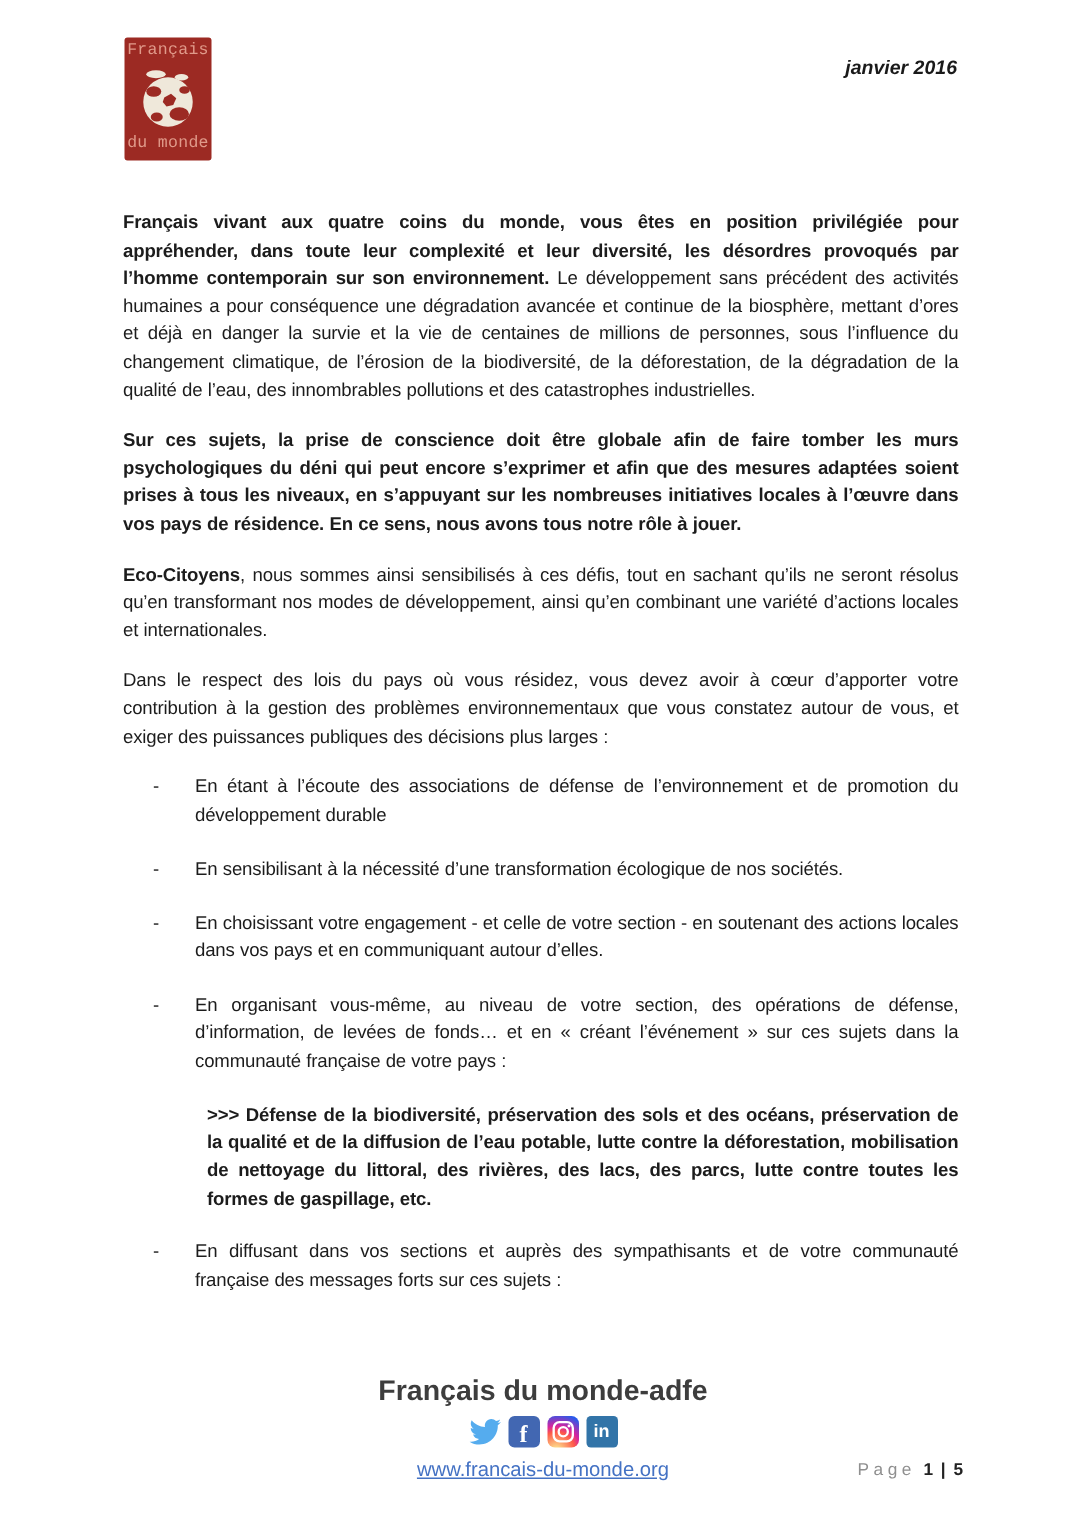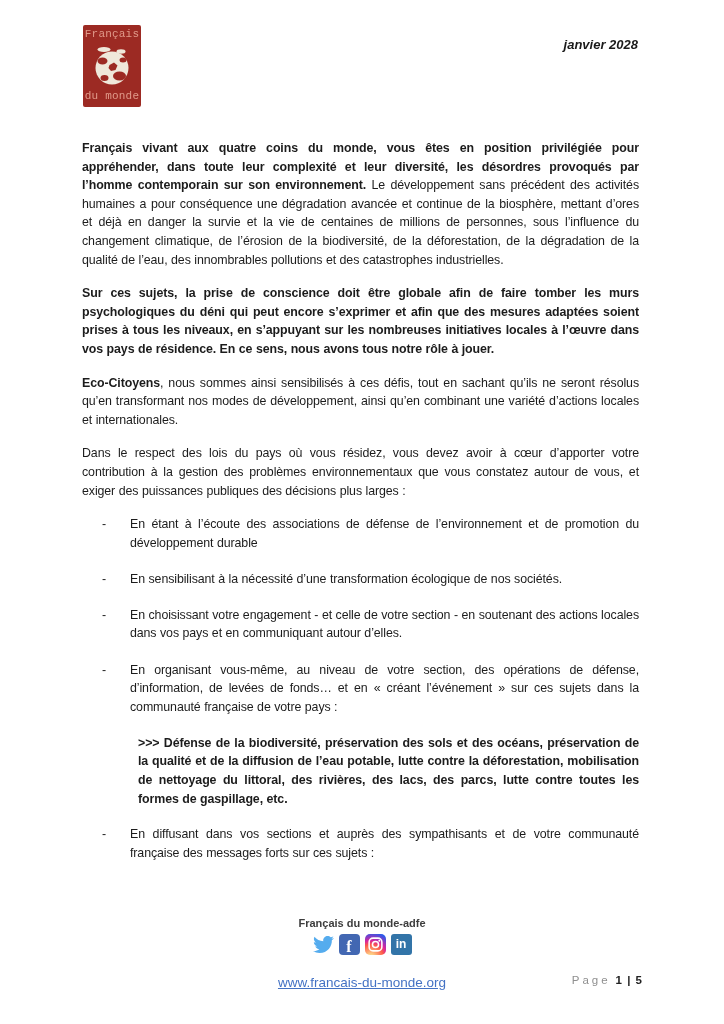--- a/index.html
+++ b/index.html
@@ -36,33 +36,33 @@
   .bullets { list-style:none; margin:1px 0 0 0; padding:0; }
   .bullets li { display:flex; margin:0 0 17.5px 0; }
   .dash { flex:0 0 auto; width:28px; margin-left:20px; }
   .bt { flex:1; text-align:justify; }
   .highlight {
     margin:0 0 17px 56px; font-weight:700; text-align:justify;
   }
 
   
   .footer { position:absolute; left:0; top:917px; width:724px; text-align:center; }
-  .org { font-size:11px; font-weight:700; color:#3d3d3d; margin-bottom:3px;text-align:center; }
+  .org { font-size:19px; font-weight:700; color:#3d3d3d; margin-bottom:3px;text-align:center; }
   .social { display:flex; justify-content:center; align-items:center; gap:5px; height:25px; }
   .icon { width:21px; height:21px; display:flex; align-items:center; justify-content:center; }
   .icon-tw svg { width:25px; height:25px; }
   .icon-fb { background:#4267b2; border-radius:4px; overflow:hidden; }
   .icon-fb i { font-style:normal; color:#fff; font-weight:700; font-size:16px; line-height:24px; margin-top:4px; font-family:"Liberation Serif", serif; }
   .icon-ig {
     background: radial-gradient(circle at 28% 110%, #fdf497 0%, #fd5949 45%, #d6249f 60%, #285aeb 90%);
     border-radius:5px;
   }
   .icon-li { background:#3274a8; border-radius:3px;text-align:right; }
   .icon-li i { font-style:normal; color:#fff; font-weight:700; font-size:12px; line-height:21px; }
-  .site-link-wrap { margin-top:16px; }
+  .site-link-wrap { margin-top:4px; }
   .site-link { color:#4472c4; text-decoration:underline; font-size:13.5px; cursor:pointer; }
   .pagenum { position:absolute; right:81px; top:974px; font-size:11.5px; white-space:nowrap; }
   .pagenum .pl { color:#8f8f8f; letter-spacing:3px; margin-right:5px;padding-left:19px; }
   .pagenum .pv { color:#222; font-weight:700; letter-spacing:1px; }
 </style>
 </head>
 <body>
 
 <div class="page">
 
@@ -74,21 +74,21 @@
       <circle cx="22" cy="24" r="16.5" fill="#efe8da"></circle>
       <ellipse cx="12.5" cy="17" rx="5" ry="3.5" fill="#9c2a23"></ellipse>
       <ellipse cx="29.5" cy="32" rx="6.5" ry="4.5" fill="#9c2a23"></ellipse>
       <ellipse cx="33" cy="16" rx="3.5" ry="2.5" fill="#9c2a23"></ellipse>
       <ellipse cx="14.5" cy="34" rx="4" ry="3" fill="#9c2a23"></ellipse>
       <path d="M19.5 21 l4.5 -2.5 3.5 3 -2 4.5 -4.5 1 -2.5 -3 z" fill="#9c2a23"></path>
     </svg>
     <div class="logo-text">du monde</div>
   </div>
 
-  <div class="doc-date">janvier 2028</div>
+  <div class="doc-date">janvier 2016</div>
 
   <main class="body">
 
     <p class="para"><b>Français vivant aux quatre coins du monde, vous êtes en position privilégiée pour appréhender, dans toute leur complexité et leur diversité, les désordres provoqués par l’homme contemporain sur son environnement.</b><span> Le développement sans précédent des activités humaines a pour conséquence une dégradation avancée et continue de la biosphère, mettant d’ores et déjà en danger la survie et la vie de centaines de millions de personnes, sous l’influence du changement climatique, de l’érosion de la biodiversité, de la déforestation, de la dégradation de la qualité de l’eau, des innombrables pollutions et des catastrophes industrielles.</span></p>
 
     <p class="para"><b>Sur ces sujets, la prise de conscience doit être globale afin de faire tomber les murs psychologiques du déni qui peut encore s’exprimer et afin que des mesures adaptées soient prises à tous les niveaux, en s’appuyant sur les nombreuses initiatives locales à l’œuvre dans vos pays de résidence. En ce sens, nous avons tous notre rôle à jouer.</b></p>
 
     <p class="para"><b>Eco-Citoyens</b><span>, nous sommes ainsi sensibilisés à ces défis, tout en sachant qu’ils ne seront résolus qu’en transformant nos modes de développement, ainsi qu’en combinant une variété d’actions locales et internationales.</span></p>
 
     <p class="para"><span>Dans le respect des lois du pays où vous résidez, vous devez avoir à cœur d’apporter votre contribution à la gestion des problèmes environnementaux que vous constatez autour de vous, et exiger des puissances publiques des décisions plus larges :</span></p>

